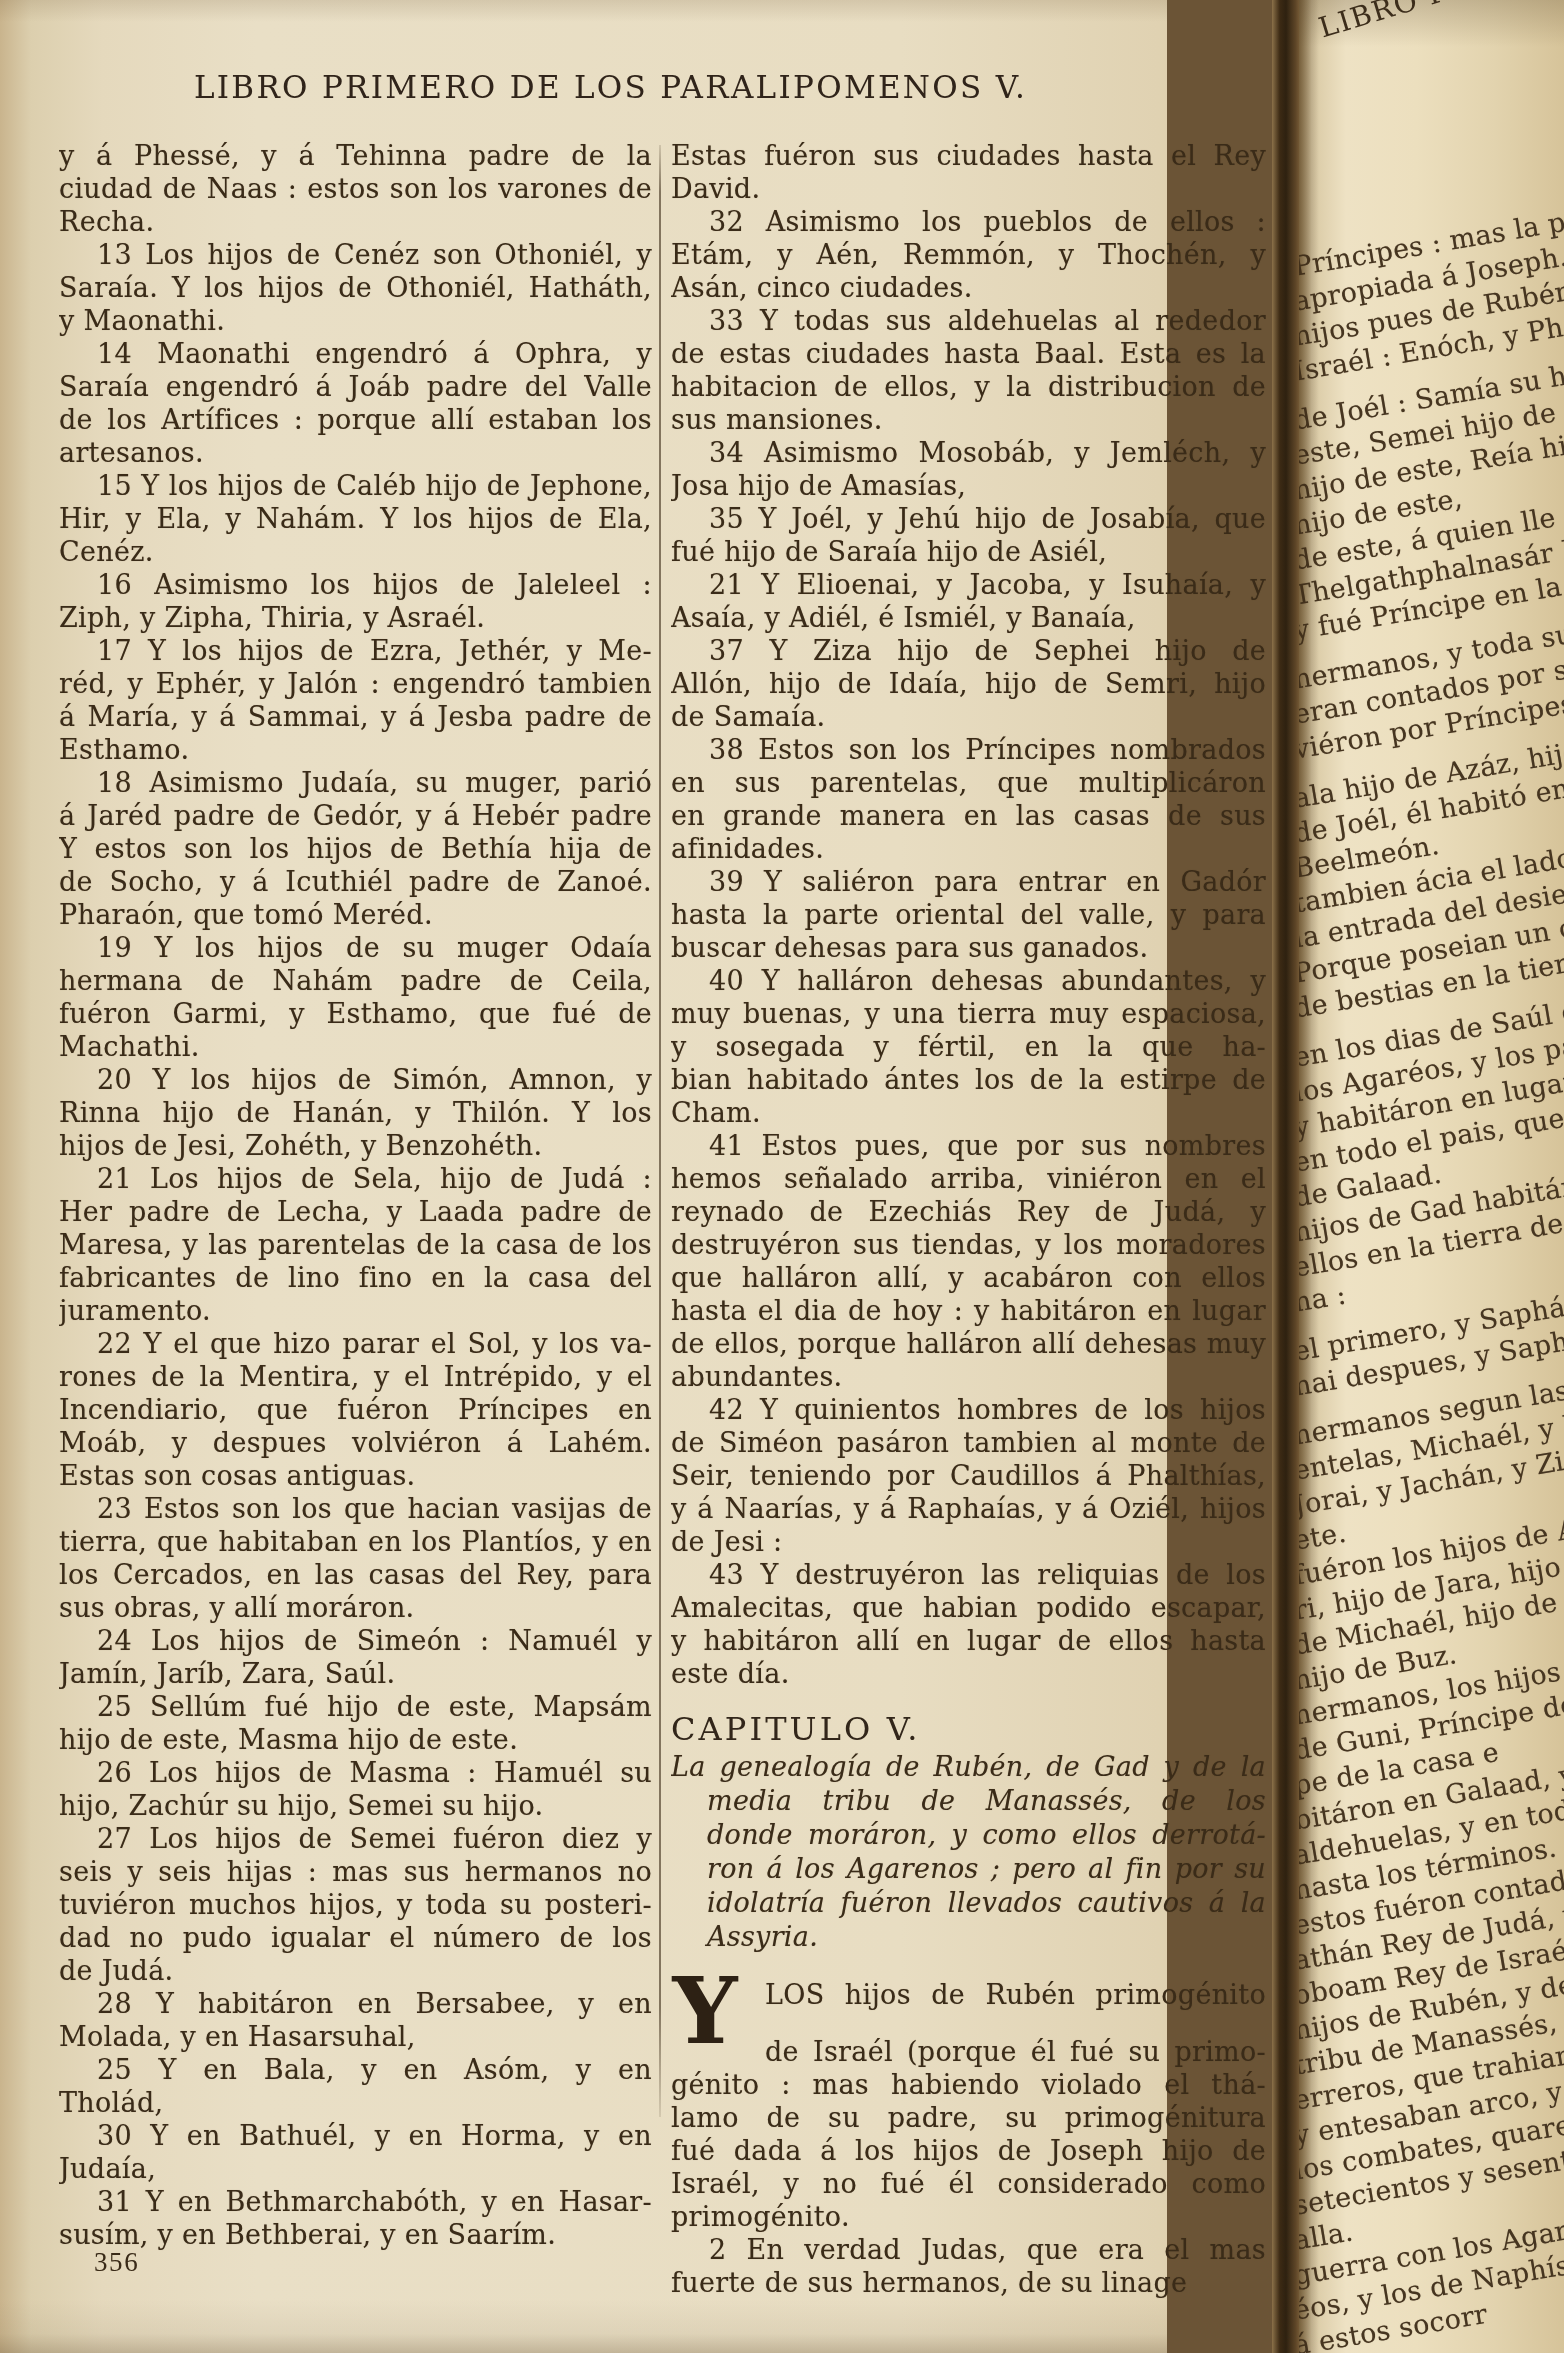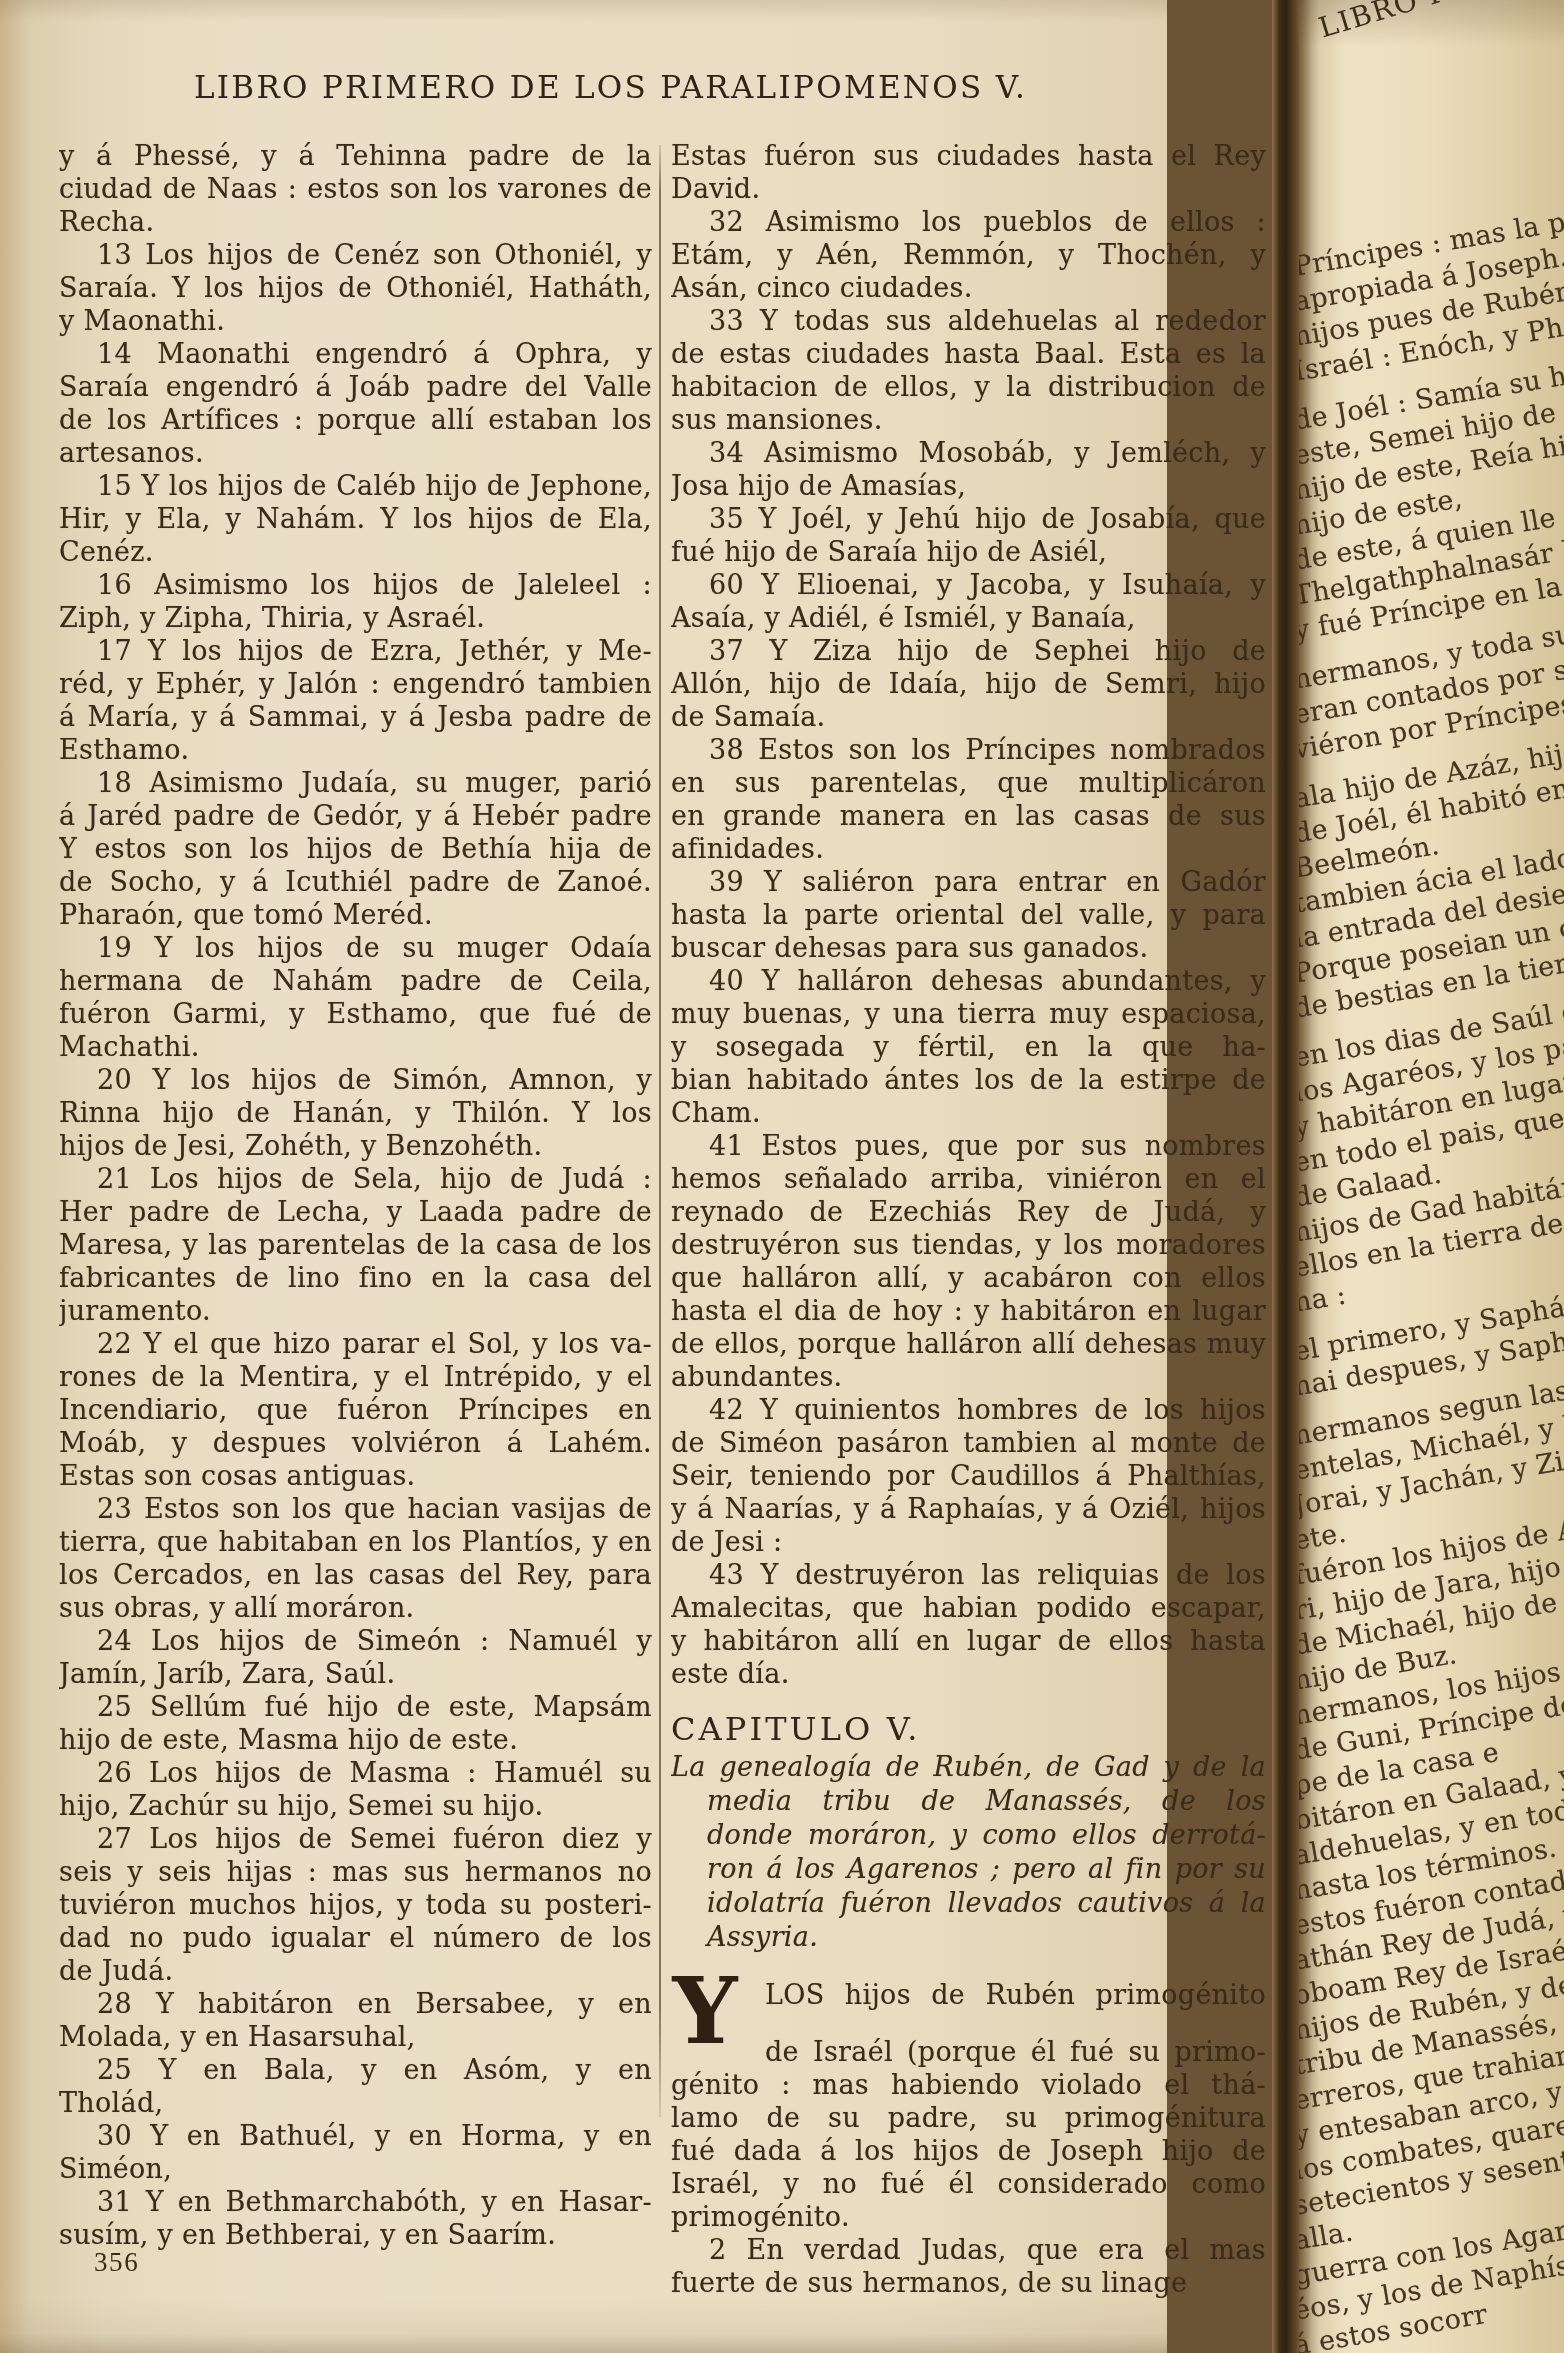--- a/index.html
+++ b/index.html
@@ -114,21 +114,21 @@
         <div class="pline jline findent">27 Los hijos de Semei fuéron diez y</div>
         <div class="pline jline">seis y seis hijas : mas sus hermanos no</div>
         <div class="pline jline">tuviéron muchos hijos, y toda su posteri-</div>
         <div class="pline jline">dad no pudo igualar el número de los hijos</div>
         <div class="pline lline">de Judá.</div>
         <div class="pline jline findent">28 Y habitáron en Bersabee, y en</div>
         <div class="pline lline">Molada, y en Hasarsuhal,</div>
         <div class="pline jline findent">25 Y en Bala, y en Asóm, y en</div>
         <div class="pline lline">Tholád,</div>
         <div class="pline jline findent">30 Y en Bathuél, y en Horma, y en</div>
-        <div class="pline lline">Siméon,</div>
+        <div class="pline lline">Judaía,</div>
         <div class="pline jline findent">31 Y en Bethmarchabóth, y en Hasar-</div>
         <div class="pline lline">susím, y en Bethberai, y en Saarím.</div>
       </div>
 
     <div class="divider"></div>
 
     <div class="col col-mid">
       <div id="mid-verses">
           <div class="pline jline">Estas fuéron sus ciudades hasta el Rey</div>
           <div class="pline lline">David.</div>
@@ -136,21 +136,21 @@
           <div class="pline jline">Etám, y Aén, Remmón, y Thochén, y</div>
           <div class="pline lline">Asán, cinco ciudades.</div>
           <div class="pline jline findent">33 Y todas sus aldehuelas al rededor</div>
           <div class="pline jline">de estas ciudades hasta Baal.  Esta es la</div>
           <div class="pline jline">habitacion de ellos, y la distribucion de</div>
           <div class="pline lline">sus mansiones.</div>
           <div class="pline jline findent">34 Asimismo Mosobáb, y Jemléch, y</div>
           <div class="pline lline">Josa hijo de Amasías,</div>
           <div class="pline jline findent">35 Y Joél, y Jehú hijo de Josabía, que</div>
           <div class="pline lline">fué hijo de Saraía hijo de Asiél,</div>
-          <div class="pline jline findent">60 Y Elioenai, y Jacoba, y Isuhaía, y</div>
+          <div class="pline jline findent">21 Y Elioenai, y Jacoba, y Isuhaía, y</div>
           <div class="pline lline">Asaía, y Adiél, é Ismiél, y Banaía,</div>
           <div class="pline jline findent">37 Y Ziza hijo de Sephei hijo de</div>
           <div class="pline jline">Allón, hijo de Idaía, hijo de Semri, hijo</div>
           <div class="pline lline">de Samaía.</div>
           <div class="pline jline findent">38 Estos son los Príncipes nombrados</div>
           <div class="pline jline">en sus parentelas, que multiplicáron</div>
           <div class="pline jline">en grande manera en las casas de sus</div>
           <div class="pline lline">afinidades.</div>
           <div class="pline jline findent">39 Y saliéron para entrar en Gadór</div>
           <div class="pline jline">hasta la parte oriental del valle, y para</div>

